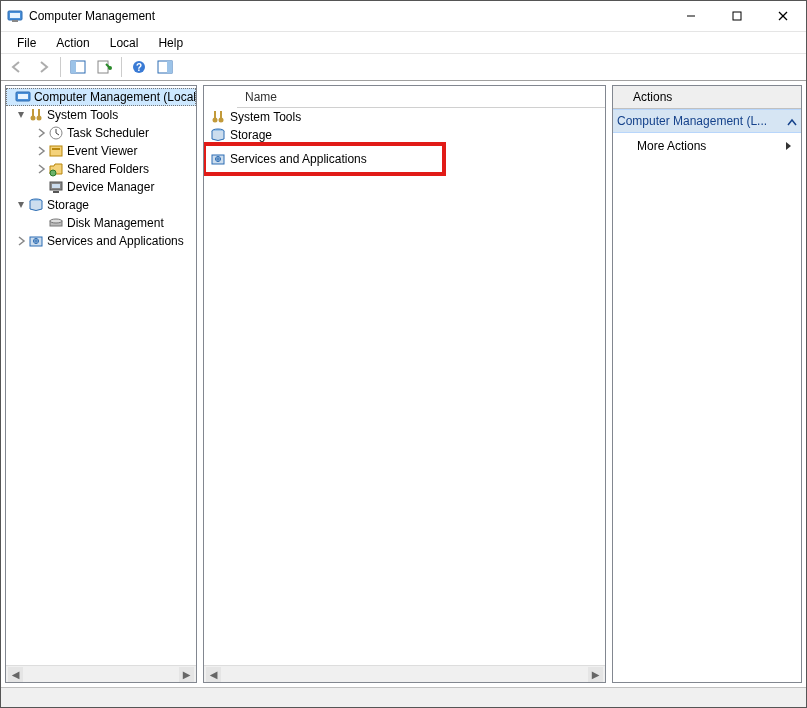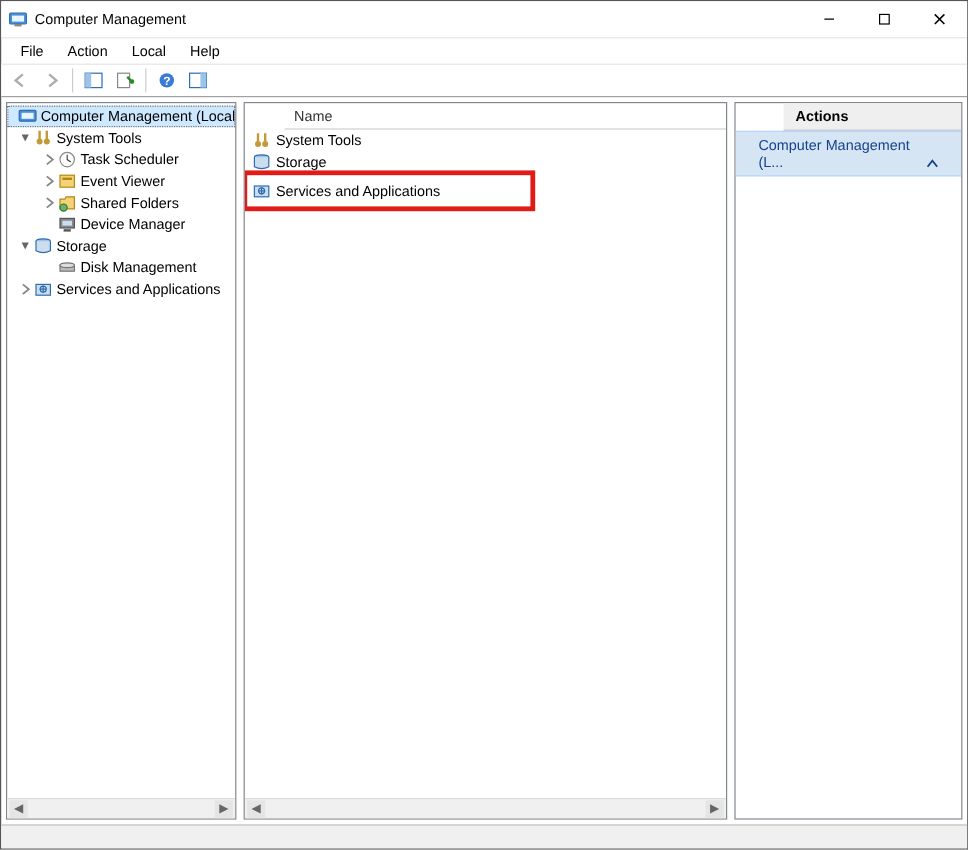--- a/index.html
+++ b/index.html
@@ -107,29 +107,28 @@
   .list-row .licon { width:16px; height:16px; margin-right:4px; display:flex; align-items:center; justify-content:center;}
   .highlight-box {
     outline: 4px solid #e11b17;
     outline-offset: -2px;
   }
 
   
   .actions-header {
     background:#efefef;
     border-bottom:1px solid #c0c0c0;
-    font-weight:bold;
-    padding:4px 10px;
-    margin-left:40px;
+    font-weight:normal;
+    padding:4px 20px;
   }
   .actions-group-head {
     background:#d6e5f3;
     border-top:1px solid #b8d6fb;
     border-bottom:1px solid #b8d6fb;
-    padding:4px 19px;
+    padding:4px 4px;
     display:flex; align-items:flex-end; justify-content:space-between;
     color:#15428b;
   }
   .actions-item {
     padding:6px 8px 6px 24px;
     display:flex; align-items:center; justify-content:space-between;
   }
 
   .hscroll {
     height:17px; background:#f0f0f0; border-top:1px solid #ddd;
@@ -403,17 +402,25 @@
   <div class="pane actions-pane">
     <div class="actions-header">Actions</div>
     <div class="actions-group-head">
       <span>Computer Management (L...</span>
       <span>
         <svg width="10" height="10">
             <path d="M1 7 L5 2 L9 7" fill="none" stroke="#15428b" stroke-width="1.5"></path>
           </svg>
       </span>
     </div>
+    <div class="actions-item">
+      <span>More Actions</span>
+      <span>
+        <svg width="8" height="10">
+            <path d="M1 1 L6 5 L1 9 Z" fill="#333"></path>
+          </svg>
+      </span>
+    </div>
   </div>
 
 </div>
 
 <div class="statusbar"></div>
 
 </body></html>

